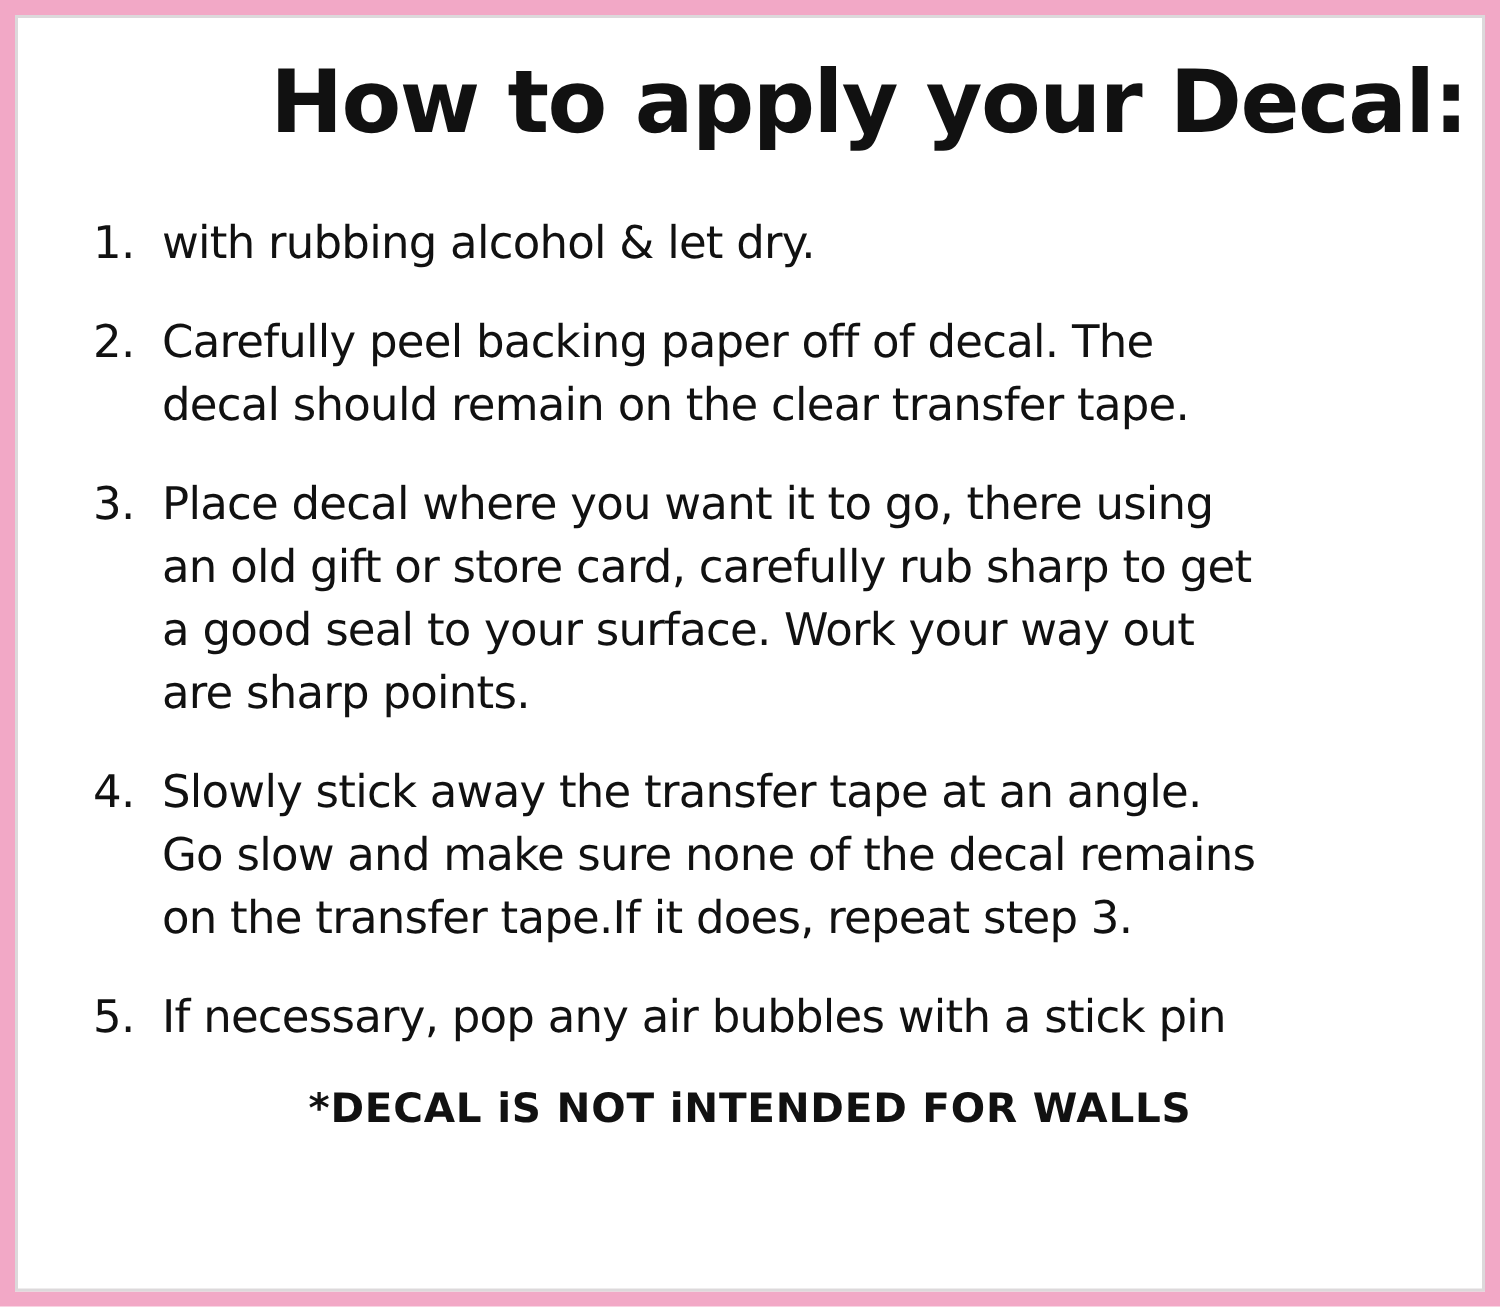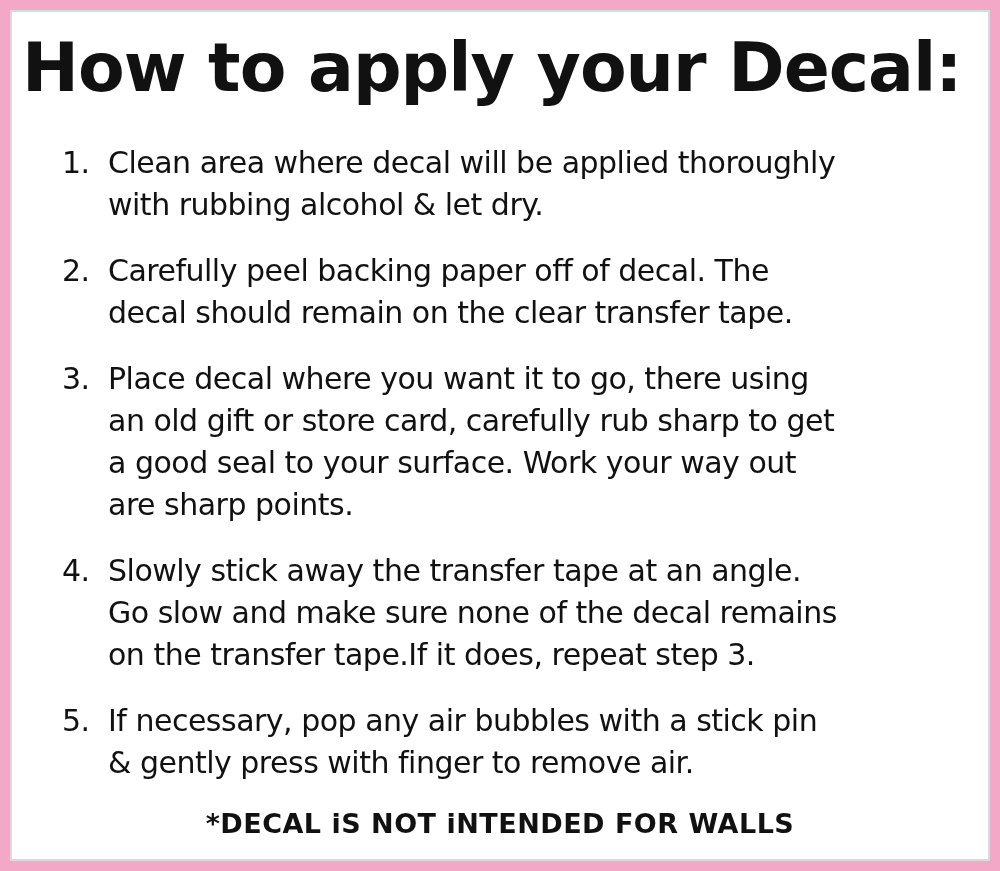--- a/index.html
+++ b/index.html
@@ -19,22 +19,22 @@
     position: absolute;
     top: 10px;
     left: 10px;
     right: 10px;
     bottom: 10px;
     background: #FFFFFF;
     border: 2px solid #DCD9DB;
     box-sizing: border-box;
   }
   .title {
-    text-align: left;
-    font-size: 68px;
+    text-align: right;
+    font-size: 58px;
     font-weight: bold;
     letter-spacing: -1px;
     margin: 16px 10px 0 10px;
     line-height: 80px;
     white-space: nowrap;
   }
   .steps {
     padding: 34px 30px 0 50px;
   }
   .step {
@@ -66,21 +66,20 @@
 </head>
 <body>
 
 <div class="card">
   <div class="title">How to apply your Decal:</div>
 
   <div class="steps">
   <div class="step">
     <div class="step-number">1.</div>
     <div class="step-lines">
-          <div class="step-line">Clean area where decal will be applied thoroughly</div>
           <div class="step-line">with rubbing alcohol &amp; let dry.</div>
         </div>
   </div>
 
   <div class="step">
     <div class="step-number">2.</div>
     <div class="step-lines">
           <div class="step-line">Carefully peel backing paper off of decal. The</div>
           <div class="step-line">decal should remain on the clear transfer tape.</div>
         </div>
@@ -102,19 +101,18 @@
           <div class="step-line">Slowly stick away the transfer tape at an angle.</div>
           <div class="step-line">Go slow and make sure none of the decal remains</div>
           <div class="step-line">on the transfer tape.If it does, repeat step 3.</div>
         </div>
   </div>
 
   <div class="step">
     <div class="step-number">5.</div>
     <div class="step-lines">
           <div class="step-line">If necessary, pop any air bubbles with a stick pin</div>
-          <div class="step-line">&amp; gently press with finger to remove air.</div>
         </div>
   </div>
 </div>
 
   <div class="footnote">*DECAL iS NOT iNTENDED FOR WALLS</div>
 </div>
 
 </body></html>

